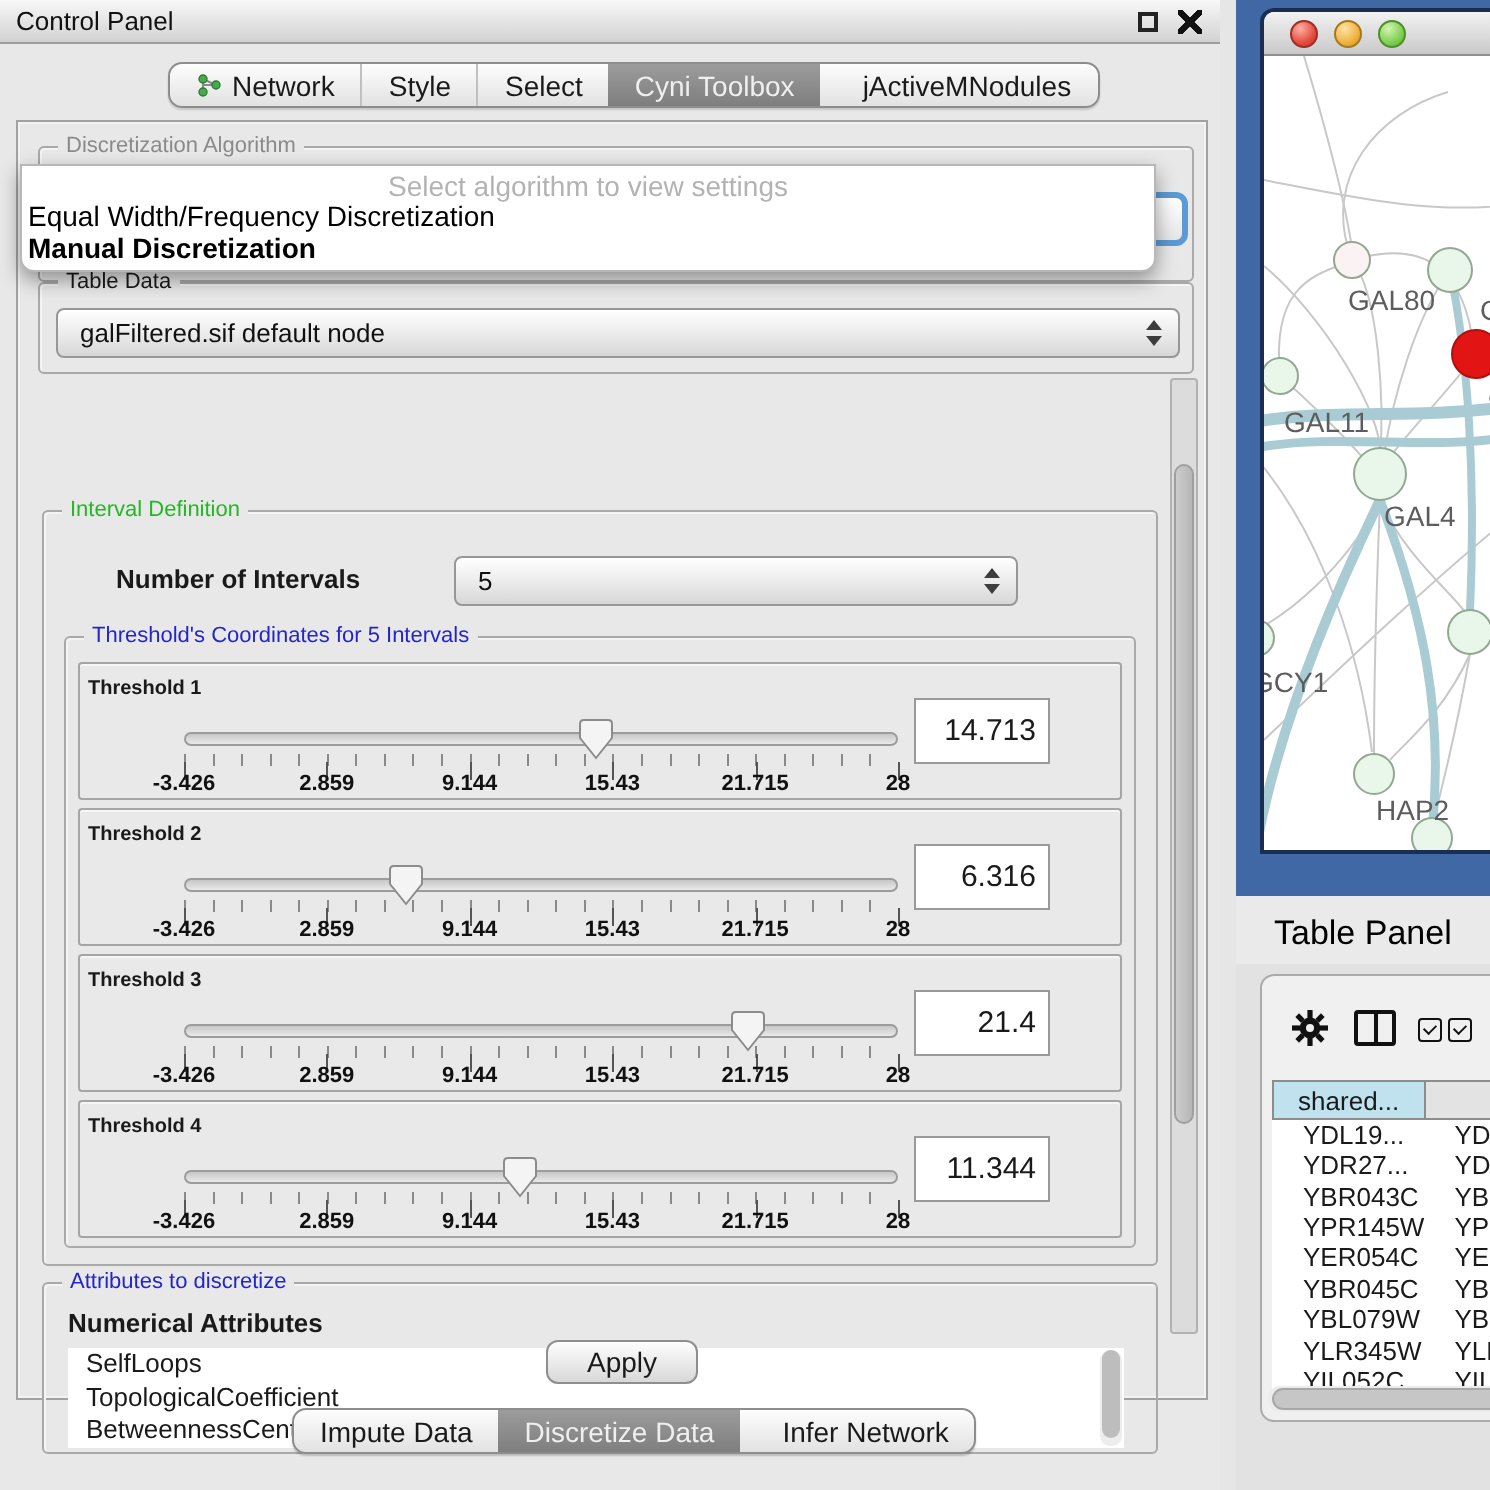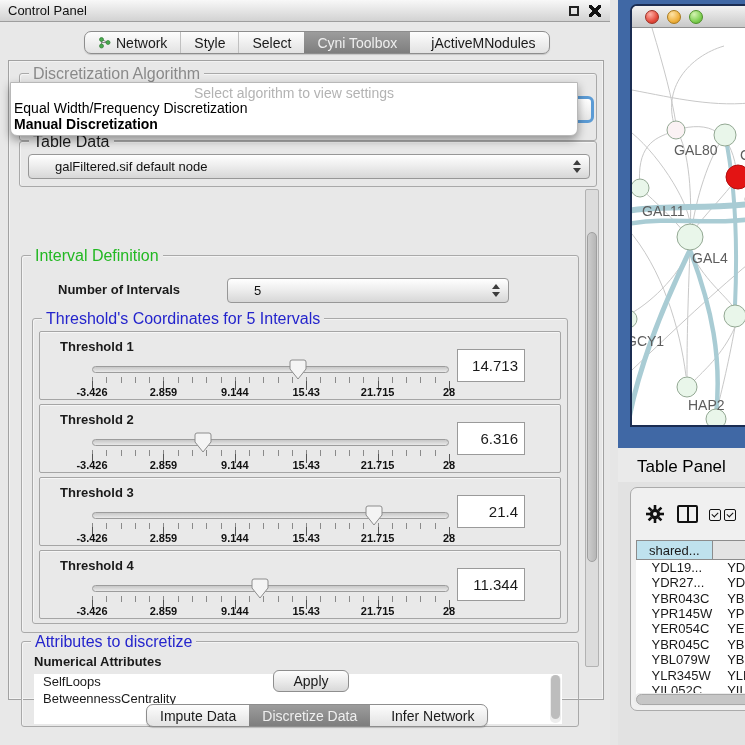--- a/index.html
+++ b/index.html
@@ -43,30 +43,30 @@
     position:absolute; left:8px; top:60px; width:596px; height:640px;
     border:1px solid #a2a2a2; background:#e8e8e8;
     box-shadow:inset 0 0 0 1px #f2f2f2;
   }
   .groupbox {
     position:absolute; border:1px solid #a9a9a9; border-radius:3px;
     box-shadow:inset 1px 1px 0 #f4f4f4;
   }
   .legend {
     position:absolute; top:-8px; left:9px; background:#e8e8e8;
-    padding:0 4px; font-size:16px; line-height:15px; white-space:nowrap;
+    padding:0 4px; font-size:11px; line-height:15px; white-space:nowrap;
   }
   .legend.green { color:#22b822; }
   .legend.blue  { color:#2424cc; }
   .legend.gray  { color:#8a8a8a; }
   
   .combo {
     position:absolute; height:25px; border:1px solid #979797; border-radius:4px;
     background:linear-gradient(#ffffff,#ececec 50%,#d7d7d7);
-    line-height:23px; padding-left:26px; font-size:13px; color:#111;
+    line-height:23px; padding-left:11px; font-size:13px; color:#111;
   }
   .combo .stepper { position:absolute; right:7px; top:4px; width:9px; height:15px; }
   .stepper i { position:absolute; left:0; width:0; height:0; border-left:4.5px solid transparent; border-right:4.5px solid transparent; }
   .stepper .up   { top:1px;  border-bottom:5px solid #3d3d3d; }
   .stepper .down { bottom:1px; border-top:5px solid #3d3d3d; }
   .combo-focus {
     position:absolute; border:3px solid #5b9bd5; border-radius:6px;
     background:linear-gradient(#ffffff,#e6e6e6); z-index:5;
   }
   
@@ -89,21 +89,21 @@
     background:linear-gradient(to right,#cdcdcd,#b6b6b6); border:1px solid #9f9f9f; border-radius:6px;
   }
   
   .noi-label { position:absolute; left:36px; top:26px; font-weight:bold; font-size:13px; }
   
   .th-panel {
     position:absolute; left:6px; width:522px; height:69px;
     border:1px solid #a5a5a5; background:#e9e9e9; border-radius:2px;
     box-shadow:inset 0 1px 0 #f6f6f6;
   }
-  .th-label { position:absolute; left:20px; top:7px; font-weight:bold; font-size:13px; }
+  .th-label { position:absolute; left:4px; top:7px; font-weight:bold; font-size:10px; }
   .slider { position:absolute; left:52px; top:34px; width:357px; }
   .track {
     height:7px; border:1px solid #9c9c9c; border-radius:4px;
     background:linear-gradient(#c7c7c7,#e9e9e9);
   }
   .thumb-svg { position:absolute; top:-7px; margin-left:-9px; z-index:2; }
   .ticks {
     position:relative; margin-top:4px; height:6px;
     background:repeating-linear-gradient(to right,#8a8a8a 0 1px,transparent 1px 14.28px);
   }
@@ -343,20 +343,21 @@
             <div class="value-box">11.344</div>
           </div>
         </div>
       </div>
 
       <div class="groupbox" style="left:6px; top:452px; width:558px; height:86px;">
         <span class="legend blue">Attributes to discretize</span>
         <span class="attr-label">Numerical Attributes</span>
         <div class="attr-list">
           <div class="item">SelfLoops</div>
+          <div class="item">TopologicalCoefficient</div>
           <div class="item">BetweennessCentrality</div>
           <div class="list-scroll">
               <div class="thumb"></div>
             </div>
         </div>
       </div>
     </div>
 
     <div class="vscroll">
       <div class="thumb"></div>

